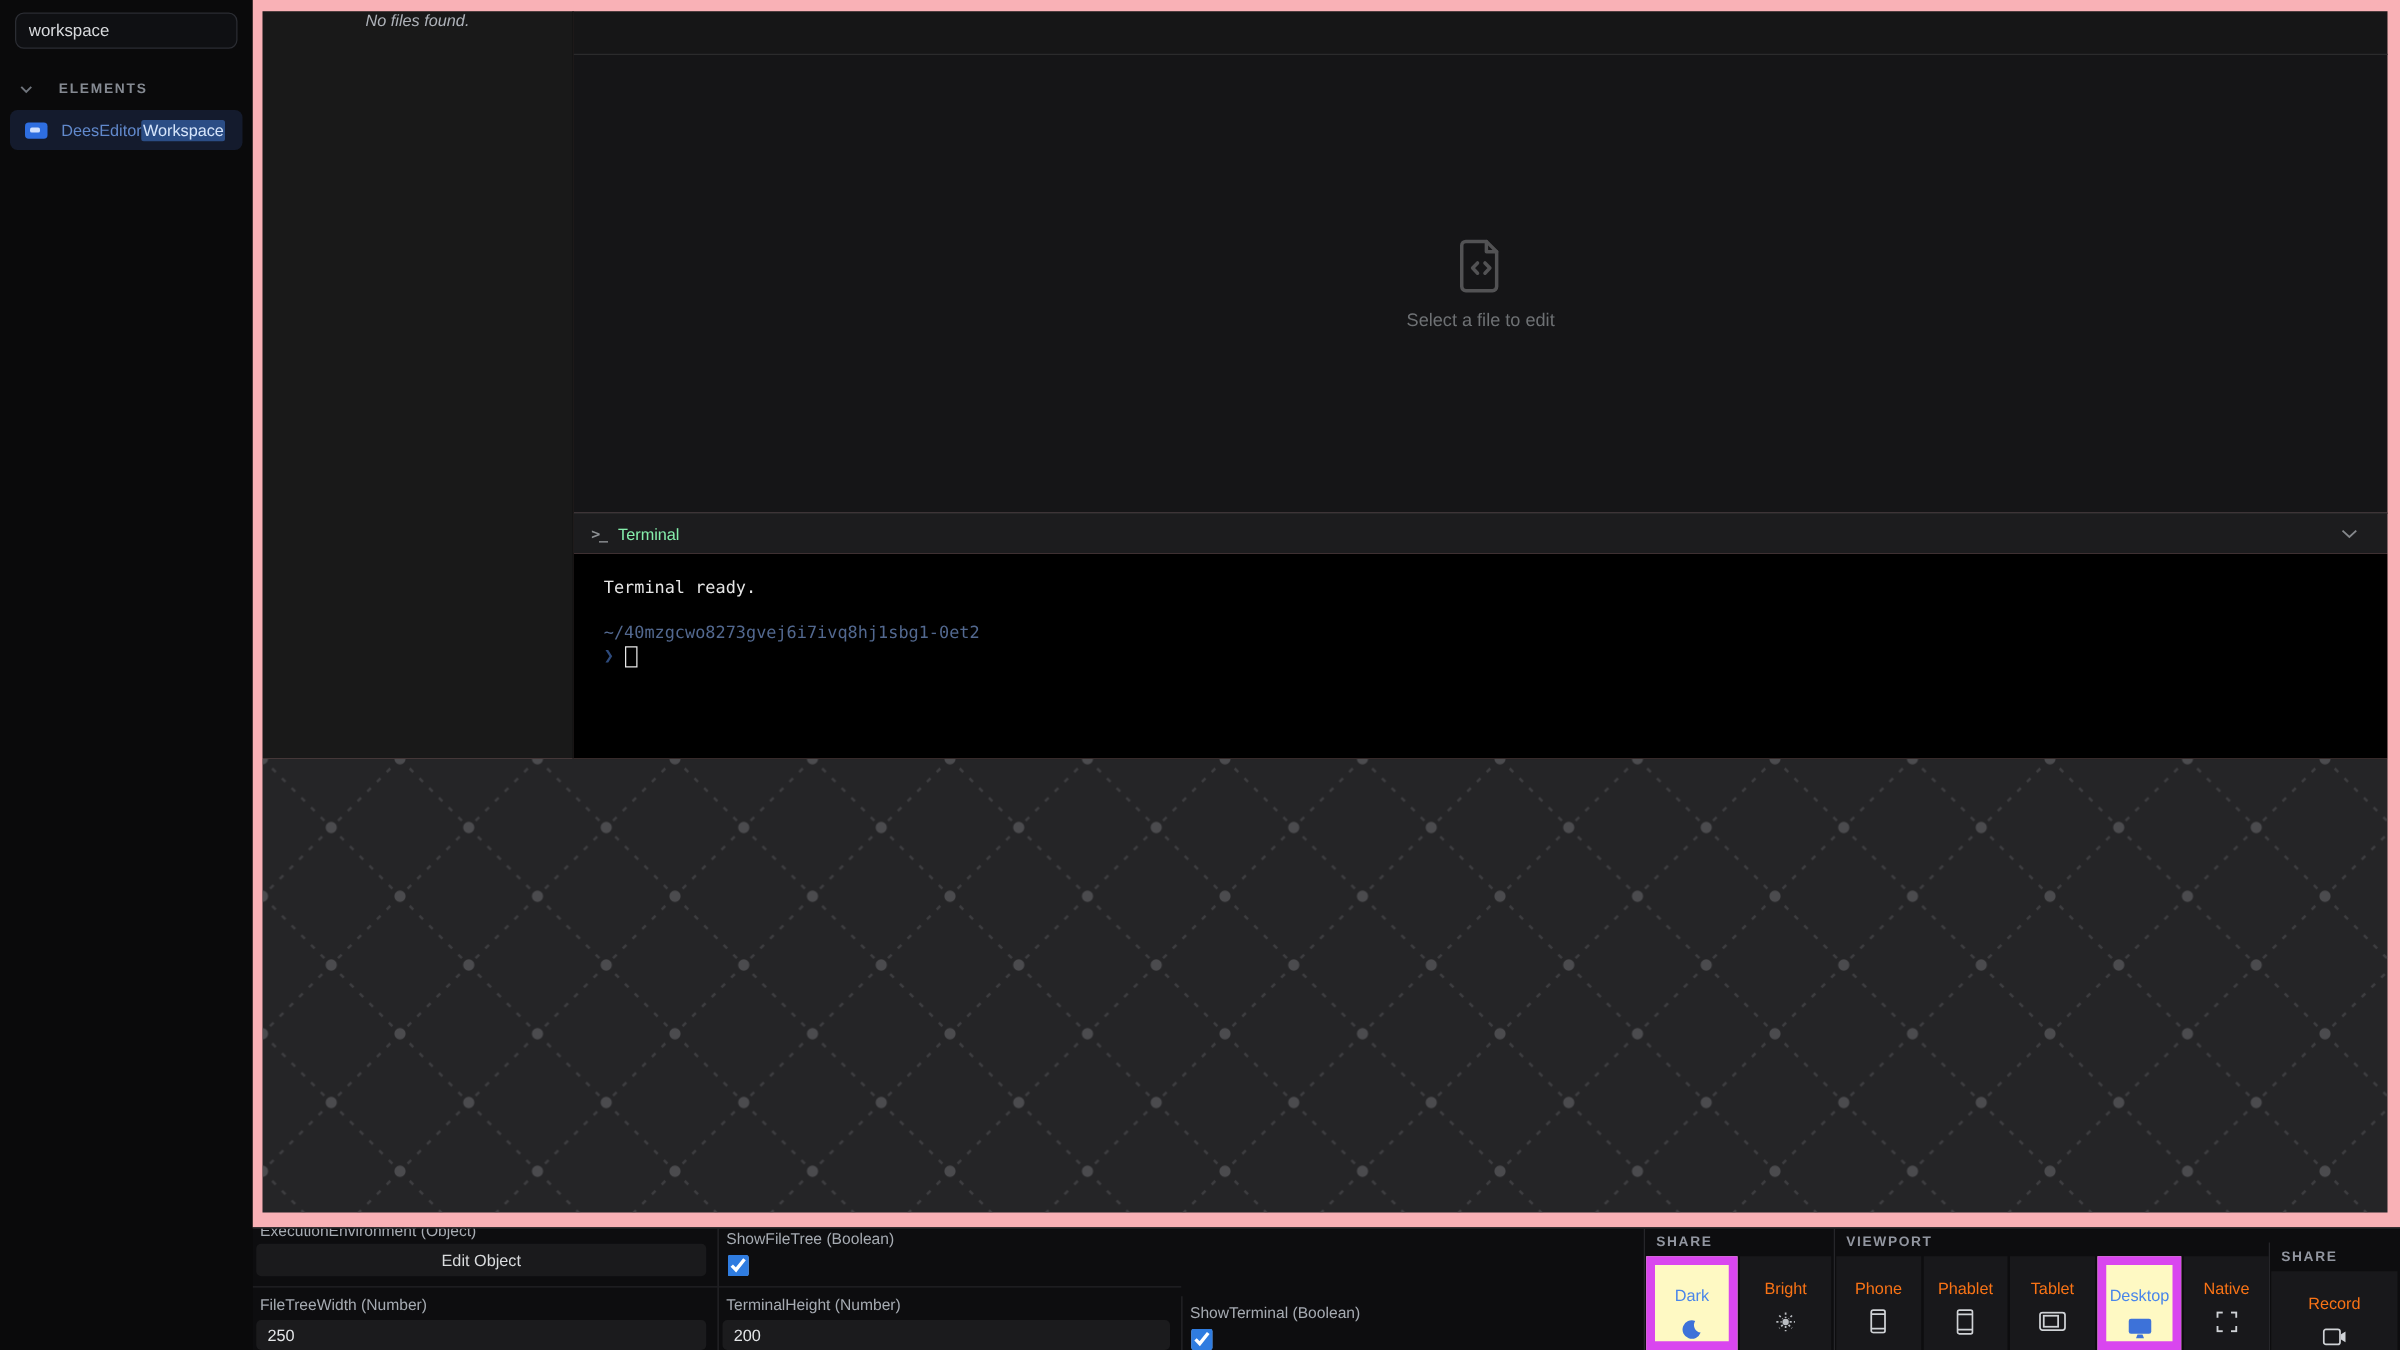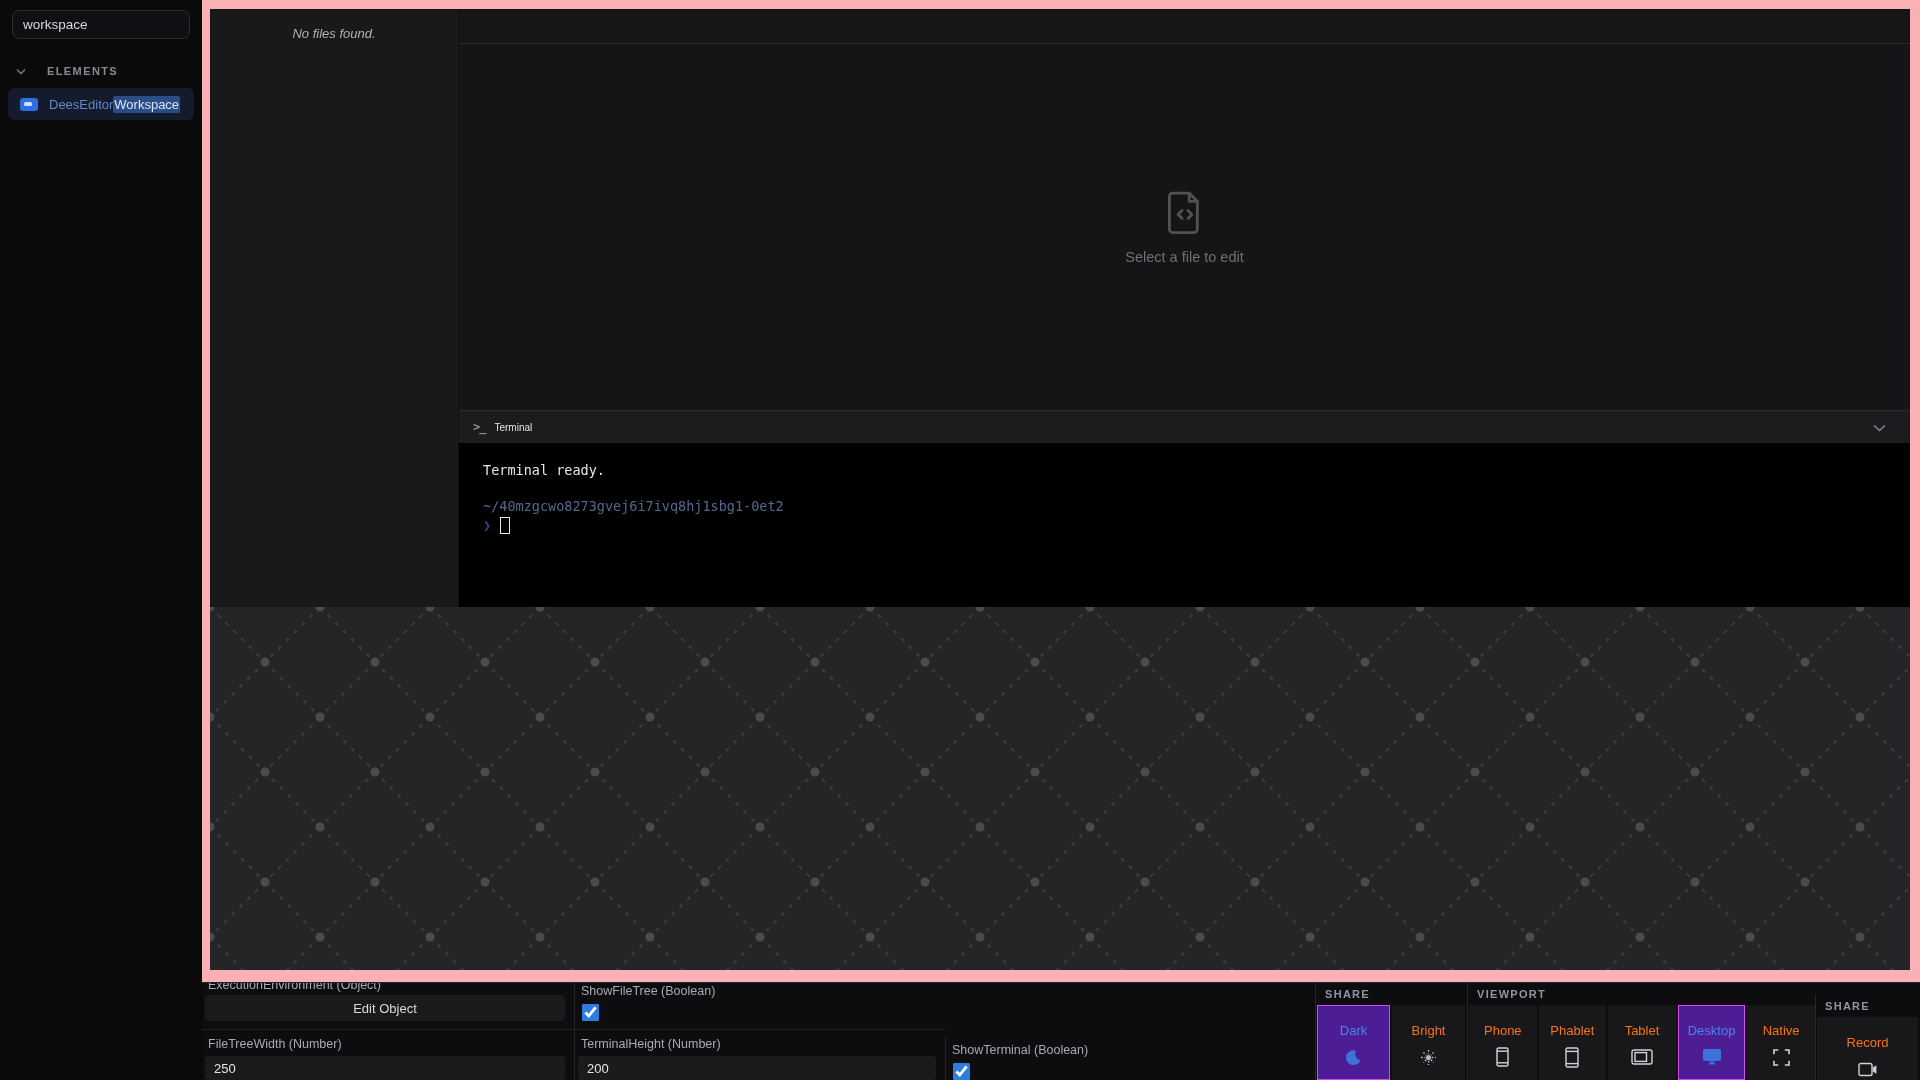--- a/index.html
+++ b/index.html
@@ -20,32 +20,32 @@
   .el-icon::after { content:""; position:absolute; left:4px; top:4.5px; width:8px; height:4px; background:#cfe0ff; border-radius:1.5px; }
   .el-label { font-size:13px; color:#6189cc; white-space:nowrap; }
   .el-label .match { background:#2b4d85; color:#d6e5fb; border-radius:2px; padding:1px 1px; }
 
   
   .preview-frame { position:absolute; left:202px; top:0; width:1718px; height:982px;
     background:#f9b1b6; padding:9px 10px 12px 8px; }
   .preview-inner { width:100%; height:100%; display:flex; flex-direction:column; }
 
   .component { height:598px; display:flex; }
-  .filetree { width:249px; background:#191919; border-right:1px solid #101010; padding-top:17px; text-align:center; }
+  .filetree { width:249px; background:#191919; border-right:1px solid #101010; text-align:center; }
   .filetree-empty { font-style:italic; font-size:13px; color:#aeb2b9; }
 
   .editor-col { flex:1; display:flex; flex-direction:column; min-width:0; }
   .tabbar { height:35px; background:#161617; border-bottom:1px solid #2b2b2c; }
   .editor-body { flex:1; background:#151517; display:flex; flex-direction:column; align-items:center; justify-content:center; gap:14px; }
   .editor-placeholder { color:#6e7174; font-size:14.5px; }
 
   .term-header { height:33px; background:#1c1c1e; border-top:1px solid #2b2b2c; display:flex; align-items:center;
     padding:0 24px 0 14px; gap:9px; cursor:pointer; }
   .term-glyph { font-family:"DejaVu Sans Mono", monospace; font-size:12px; font-weight:700; color:#8d9094; letter-spacing:-1px; }
-  .term-title { color:#e5e5e5; font-size:10px; }
+  .term-title { color:#86efac; font-size:13px; }
   .term-spacer { flex:1; }
 
   .terminal { height:164px; background:#000; font-family:"DejaVu Sans Mono", monospace;
     font-size:13.5px; line-height:18px; padding:18px 24px; color:#e6e6e6; }
   .term-blank { height:18px; }
   .term-cwd { color:#52688f; }
   .term-prompt-row { display:flex; align-items:center; gap:9px; margin-top:1px; }
   .term-prompt { color:#2d4a7c; font-family:"DejaVu Sans Mono","DejaVu Sans", monospace; }
   .term-cursor { width:10px; height:17px; border:1.5px solid #e8e8e8; display:inline-block; }
 
@@ -67,21 +67,21 @@
   .prop-input { height:24px; margin-top:5px; background:#1b1b1d; border:none; border-radius:4px;
     color:#e3e5e7; font-size:13px; padding:0 9px; font-family:"Liberation Sans", sans-serif; width:100%; outline:none; }
   .prop-row2-label { padding-top:7px; }
 
   .tool-col { display:flex; flex-direction:column; }
   .tool-label { color:#9296a0; font-size:11px; font-weight:700; letter-spacing:1.3px; padding:6px 0 0 9px; height:20px; }
   .tool-cells { display:flex; gap:2px; margin-top:3px; padding-left:1px; height:75px; }
   .tool-cell { width:71px; background:#18181b; display:flex; flex-direction:column; align-items:center;
     padding-top:17px; gap:9px; cursor:pointer; border:1px solid transparent; }
   .tool-cell .cell-label { color:#f97316; font-size:13px; }
-  .tool-cell.selected { background:#4c1d95; border:1px solid #d946ef; }
+  .tool-cell.selected { background:#fef9c3; border:7px solid #d946ef; }
   .tool-cell.selected .cell-label { color:#4a86ea; }
   .vp-cell { width:68px; }
   .share-cell { flex:1; margin-right:2px; }
   .tool-cells-share { display:flex; flex:1; }
   .icon-zone { height:20px; display:flex; align-items:center; justify-content:center; }
 </style>
 </head>
 <body>
 
 <div class="sidebar">

